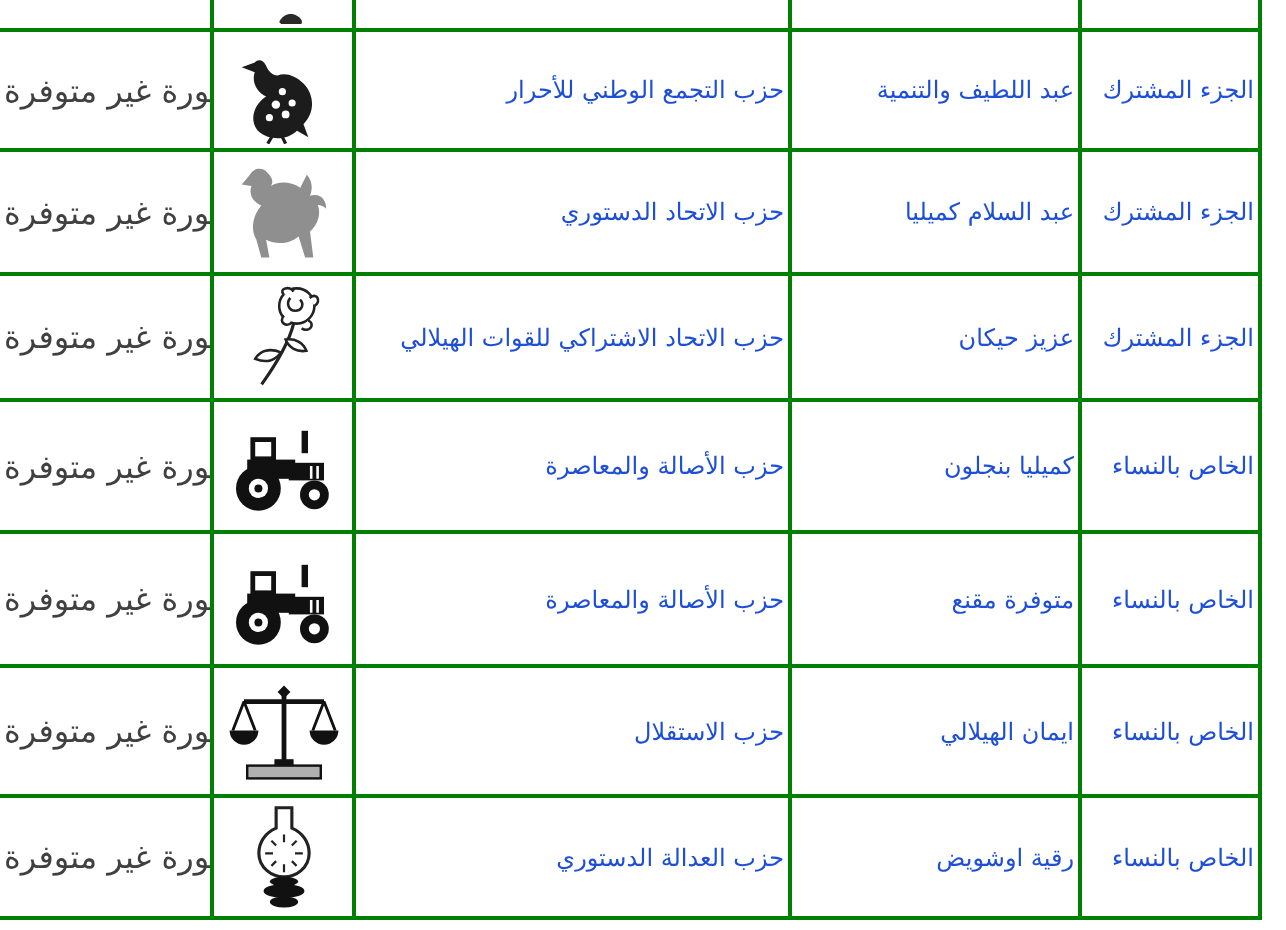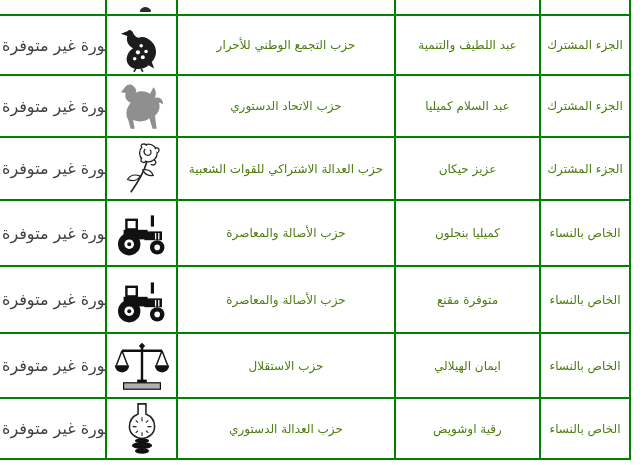--- a/index.html
+++ b/index.html
@@ -15,21 +15,21 @@
   col.c-section{width:90px;}
   tr:nth-child(1){height:15px;}
   tr:nth-child(2){height:59px;}
   tr:nth-child(3){height:62px;}
   tr:nth-child(4){height:63px;}
   tr:nth-child(5){height:66px;}
   tr:nth-child(6){height:67px;}
   tr:nth-child(7){height:65px;}
   tr:nth-child(8){height:61px;}
   .status-cell{color:#404040;font-size:16px;white-space:nowrap;}
-  .txt-cell{color:#4d7c0f;font-size:12px;direction:rtl;}
+  .txt-cell{color:#1d4ed8;font-size:12px;direction:rtl;text-align:right;}
   .symbol-cell svg{display:block;margin:2px auto;}
   .frag{position:relative;height:13px;}
   .frag svg{position:absolute;left:50%;top:-2px;transform:translateX(-30%);}
 </style>
 </head>
 <body>
 
 <table>
   <colgroup>
     <col class="c-status">
@@ -91,21 +91,21 @@
       <g fill="#ffffff" stroke="#222222" stroke-width="1.6">
         <circle cx="38" cy="15" r="11"></circle>
         <path d="M30 8 C26 4 34 2 36 6 M46 10 C50 6 54 12 49 15 M45 24 C50 26 46 32 41 29 M30 21 C26 25 32 29 35 25"></path>
         <path d="M34 10 C31 13 33 18 37 18 C41 18 43 14 40 11" fill="none"></path>
       </g>
       <path d="M36 26 C33 38 26 50 16 64" fill="none" stroke="#222222" stroke-width="2"></path>
       <path d="M28 44 C21 41 15 43 12 48 C19 51 25 49 28 44 Z" fill="#ffffff" stroke="#222222" stroke-width="1.6"></path>
       <path d="M31 36 C37 35 42 38 44 43 C38 44 33 41 31 36 Z" fill="#ffffff" stroke="#222222" stroke-width="1.6"></path>
     </svg>
   </td>
-    <td class="txt-cell">حزب العدالة الاشتراكي للقوات الشعبية</td>
+    <td class="txt-cell">حزب الاتحاد الاشتراكي للقوات الهيلالي</td>
     <td class="txt-cell">عزيز حيكان</td>
     <td class="txt-cell">الجزء المشترك</td>
   </tr>
 
   <tr>
     <td class="status-cell">صورة غير متوفرة</td>
     <td class="symbol-cell">
     <svg width="56" height="48" viewBox="0 0 70 60">
       <g fill="#111111">
         <rect x="46" y="8" width="4" height="14"></rect>

